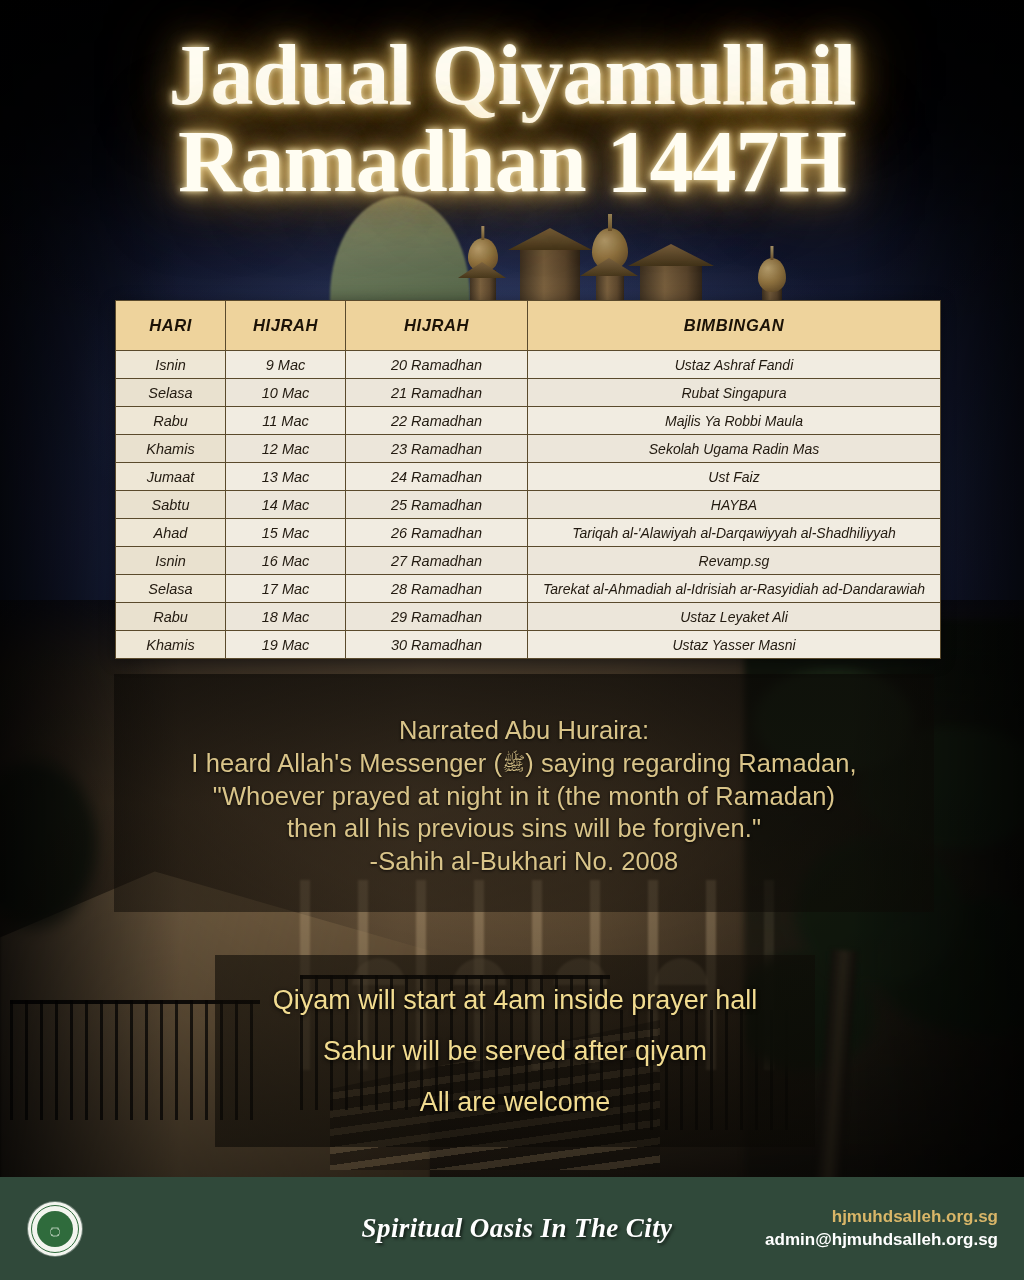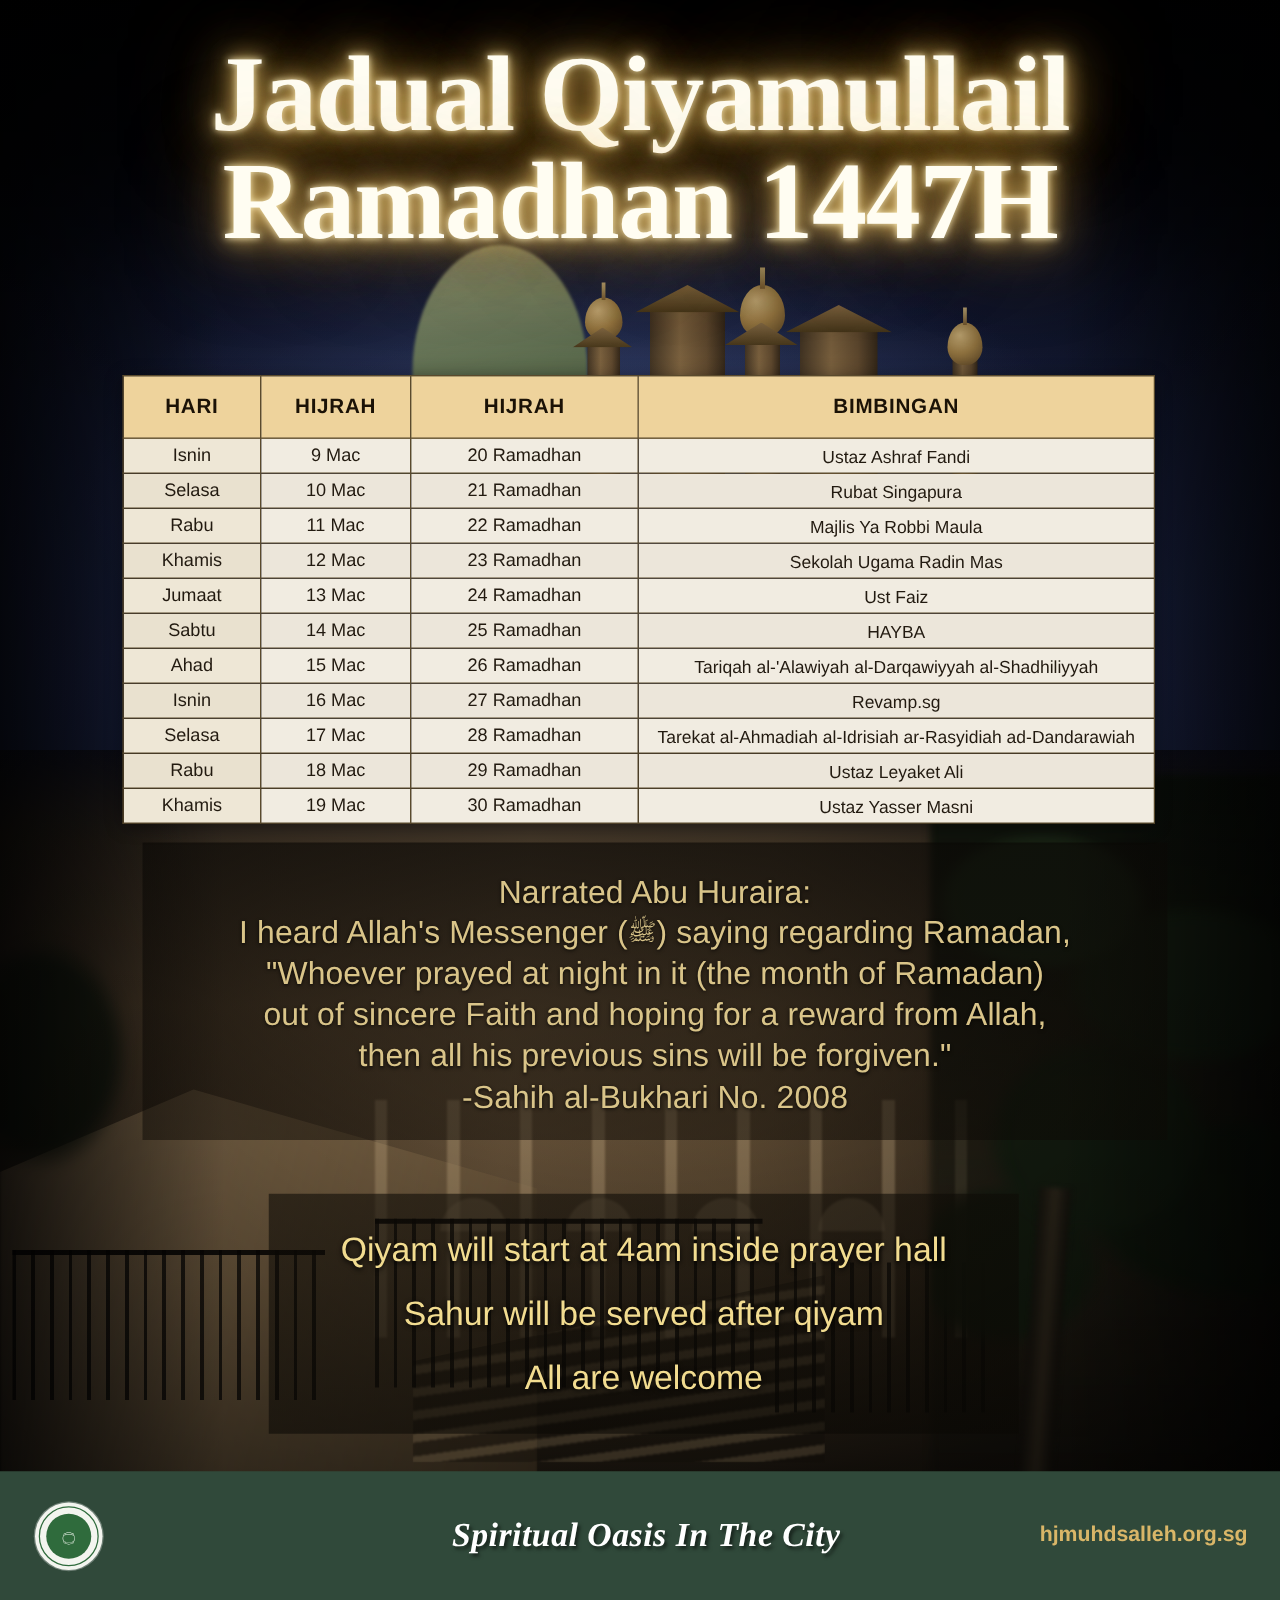--- a/index.html
+++ b/index.html
@@ -158,23 +158,24 @@
     text-shadow:
       0 0 6px rgba(255,240,190,.95),
       0 0 18px rgba(255,214,120,.9),
       0 0 42px rgba(250,190,80,.75),
       0 0 80px rgba(235,165,50,.5);
   }
   .title-line.l2 { font-size:88px; margin-top:2px; }
 
   
   .table-wrap {
-    position:absolute; left:98px; top:300px; width:825px;
+    position:absolute; left:115px; top:300px; width:825px;
     z-index:6;
     box-shadow:0 2px 14px rgba(0,0,0,.45);
+    font-style:italic;
   }
   table { width:100%; border-collapse:collapse; table-layout:fixed; }
   thead th {
     background:#eed39c;
     color:#1b1206;
     font-size:16.5px;
     font-weight:bold;
     letter-spacing:.6px;
     padding:15px 4px;
     text-align:center;
@@ -429,21 +430,20 @@
     </table>
   </div>
 
   <div class="quote">
     <div class="quote-inner">
       <div class="quote-line">Narrated Abu Huraira:</div>
       <div class="quote-line">
         <span>I heard Allah's Messenger (</span><span class="pbuh">ﷺ</span><span>) saying regarding Ramadan,</span>
       </div>
       <div class="quote-line">"Whoever prayed at night in it (the month of Ramadan)</div>
-      <div class="quote-line">out of sincere Faith and hoping for a reward from Allah,</div>
       <div class="quote-line">then all his previous sins will be forgiven."</div>
       <div class="quote-line">-Sahih al-Bukhari No. 2008</div>
     </div>
   </div>
 
   <div class="announce">
     <div class="ann-line">Qiyam will start at 4am inside prayer hall</div>
     <div class="ann-line">Sahur will be served after qiyam</div>
     <div class="ann-line">All are welcome</div>
   </div>
@@ -455,16 +455,17 @@
         <div class="logo-core">۝</div>
       </div>
     </div>
 
     <div class="f-mid">
       <span class="tagline">Spiritual Oasis In The City</span>
     </div>
 
     <div class="f-right">
       <div class="f-web">hjmuhdsalleh.org.sg</div>
+      <div class="f-mail">admin@hjmuhdsalleh.org.sg</div>
     </div>
   </div>
 
 </div>
 
 </body></html>

